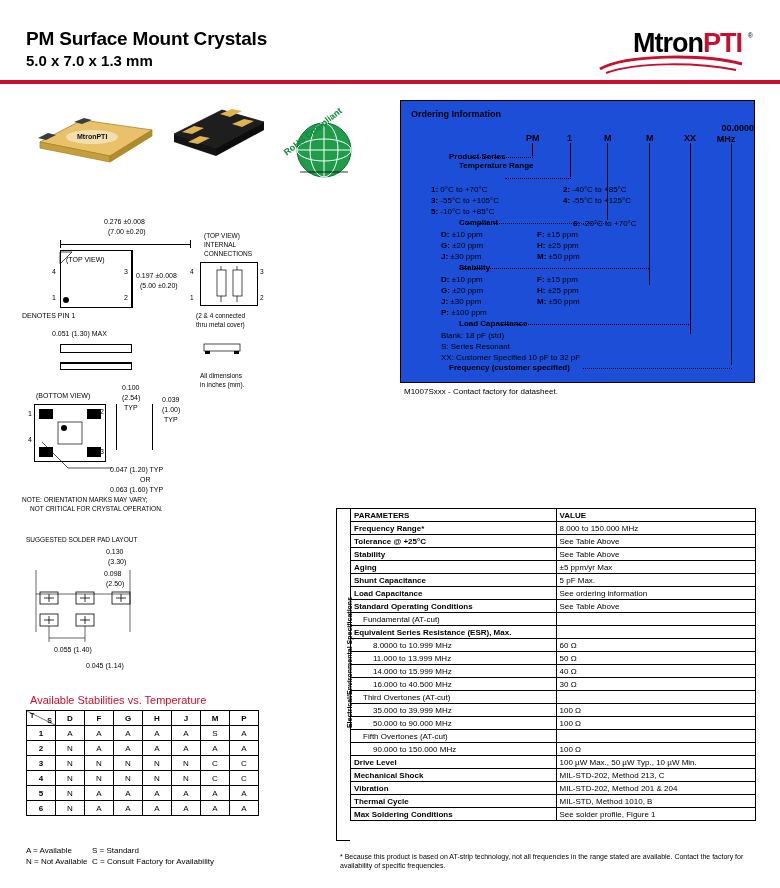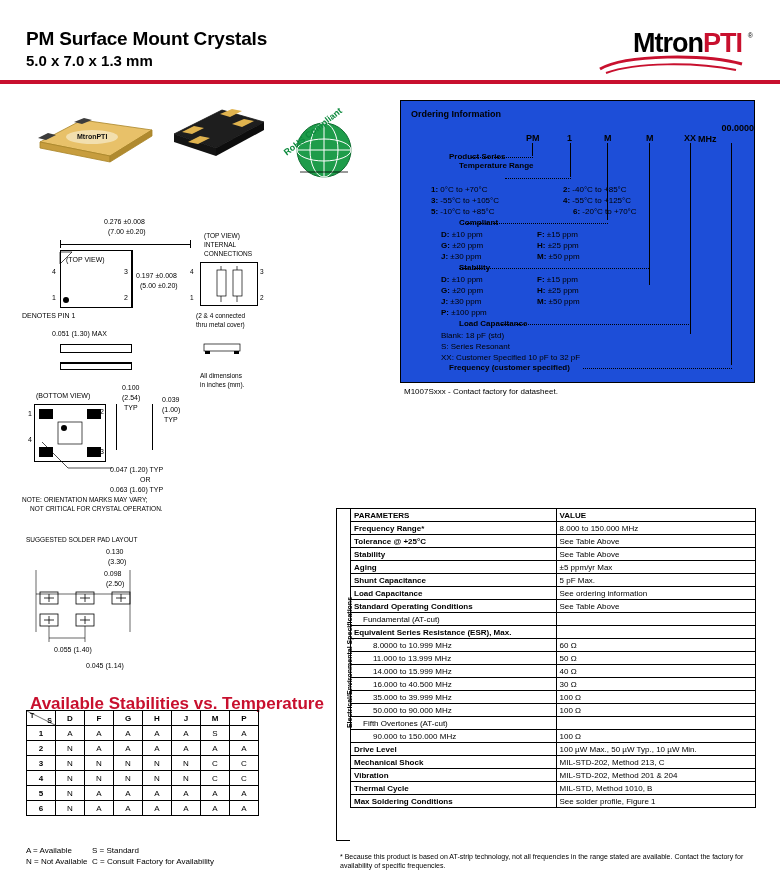--- a/index.html
+++ b/index.html
@@ -43,21 +43,21 @@
   .leader { position:absolute; border-bottom:1px dotted #000; height:1px; }
 
   
   .dim-text { font-size:7px; }
   .tiny { font-size:6.5px; }
   .line-h { position:absolute; background:#000; height:1px; }
   .line-v { position:absolute; background:#000; width:1px; }
   .box-o { position:absolute; border:1px solid #000; }
 
   
-  #stab-title { left:30px; top:694px; font-size:17px; font-weight:bold; color:#c8102e; }
+  #stab-title { left:30px; top:694px; font-size:11px; font-weight:normal; color:#c8102e; }
   #stab-table { left:26px; top:710px; border-collapse:collapse; font-size:8px; }
   #stab-table td, #stab-table th {
     border:1px solid #000; width:29px; height:15px; text-align:center; vertical-align:middle; font-weight:normal; padding:0;
   }
   #stab-table td.rowhdr, #stab-table th { font-weight:bold; }
   #stab-table .corner { position:relative; }
   #stab-table .corner .t { position:absolute; left:3px; top:1px; font-weight:bold; font-size:7px;}
   #stab-table .corner .s { position:absolute; right:3px; bottom:1px; font-weight:bold; font-size:7px;}
   #stab-table .corner .diag { position:absolute; left:0; top:0; width:100%; height:100%; }
   #stab-legend { left:26px; top:845px; font-size:8px; line-height:11px; }
@@ -131,41 +131,41 @@
 
 <div class="abs" id="ordering">
   <div class="oi-title">Ordering Information</div>
 
   <div class="code" style="left:125px;">PM</div>
   <div class="code" style="left:166px;">1</div>
   <div class="code" style="left:203px;">M</div>
   <div class="code" style="left:245px;">M</div>
   <div class="code" style="left:283px;">XX</div>
   <div class="code" style="left:297px; top:22px; width:56px; text-align:right;">00.0000</div>
-  <div class="code" style="left:297px; top:33px; width:56px; text-align:left;">MHz</div>
+  <div class="code" style="left:297px; top:33px; width:56px; text-align:center;">MHz</div>
 
   <div class="codeline" style="left:131px; top:42px; height:13px;"></div>
   <div class="codeline" style="left:169px; top:42px; height:34px;"></div>
   <div class="codeline" style="left:206px; top:42px; height:77px;"></div>
   <div class="codeline" style="left:248px; top:42px; height:142px;"></div>
   <div class="codeline" style="left:289px; top:42px; height:191px;"></div>
   <div class="codeline" style="left:330px; top:42px; height:222px;"></div>
 
   <div class="lbl bold" style="left:8px; top:51px;">Product Series</div>
   <div class="leader" style="left:70px; top:56px; width:62px;"></div>
 
   <div class="lbl bold" style="left:18px; top:60px;">Temperature Range</div>
   <div class="leader" style="left:104px; top:77px; width:66px;"></div>
 
   <div class="lbl" style="left:30px; top:84px;"><b>1:</b> <span>0°C to +70°C</span></div>
   <div class="lbl" style="left:162px; top:84px;"><b>2:</b> <span>-40°C to +85°C</span></div>
   <div class="lbl" style="left:30px; top:95px;"><b>3:</b> <span>-55°C to +105°C</span></div>
   <div class="lbl" style="left:162px; top:95px;"><b>4:</b> <span>-55°C to +125°C</span></div>
   <div class="lbl" style="left:30px; top:106px;"><b>5:</b> <span>-10°C to +85°C</span></div>
-  <div class="lbl" style="left:162px; top:106px;padding-left:10px;"><b>6:</b> <span>-20°C to +70°C</span></div>
+  <div class="lbl" style="left:162px; top:118px;padding-left:10px;"><b>6:</b> <span>-20°C to +70°C</span></div>
 
   <div class="lbl bold" style="left:18px; top:117px;">Compliant</div>
   <div class="leader" style="left:62px; top:122px; width:145px;"></div>
 
   <div class="lbl" style="left:40px; top:129px;"><b>D:</b> <span>±10 ppm</span></div>
   <div class="lbl" style="left:136px; top:129px;"><b>F:</b> <span>±15 ppm</span></div>
   <div class="lbl" style="left:40px; top:140px;"><b>G:</b> <span>±20 ppm</span></div>
   <div class="lbl" style="left:136px; top:140px;"><b>H:</b> <span>±25 ppm</span></div>
   <div class="lbl" style="left:40px; top:151px;"><b>J:</b> <span>±30 ppm</span></div>
   <div class="lbl" style="left:136px; top:151px;"><b>M:</b> <span>±50 ppm</span></div>
@@ -457,20 +457,24 @@
         </tr>
     <tr>
           <td class="p indent2">14.000 to 15.999 MHz</td>
           <td class="v">40 Ω</td>
         </tr>
     <tr>
           <td class="p indent2">16.000 to 40.500 MHz</td>
           <td class="v">30 Ω</td>
         </tr>
     <tr>
+          <td class="p indent1">Third Overtones (AT-cut)</td>
+          <td class="v"></td>
+        </tr>
+    <tr>
           <td class="p indent2">35.000 to 39.999 MHz</td>
           <td class="v">100 Ω</td>
         </tr>
     <tr>
           <td class="p indent2">50.000 to 90.000 MHz</td>
           <td class="v">100 Ω</td>
         </tr>
     <tr>
           <td class="p indent1">Fifth Overtones (AT-cut)</td>
           <td class="v"></td>

